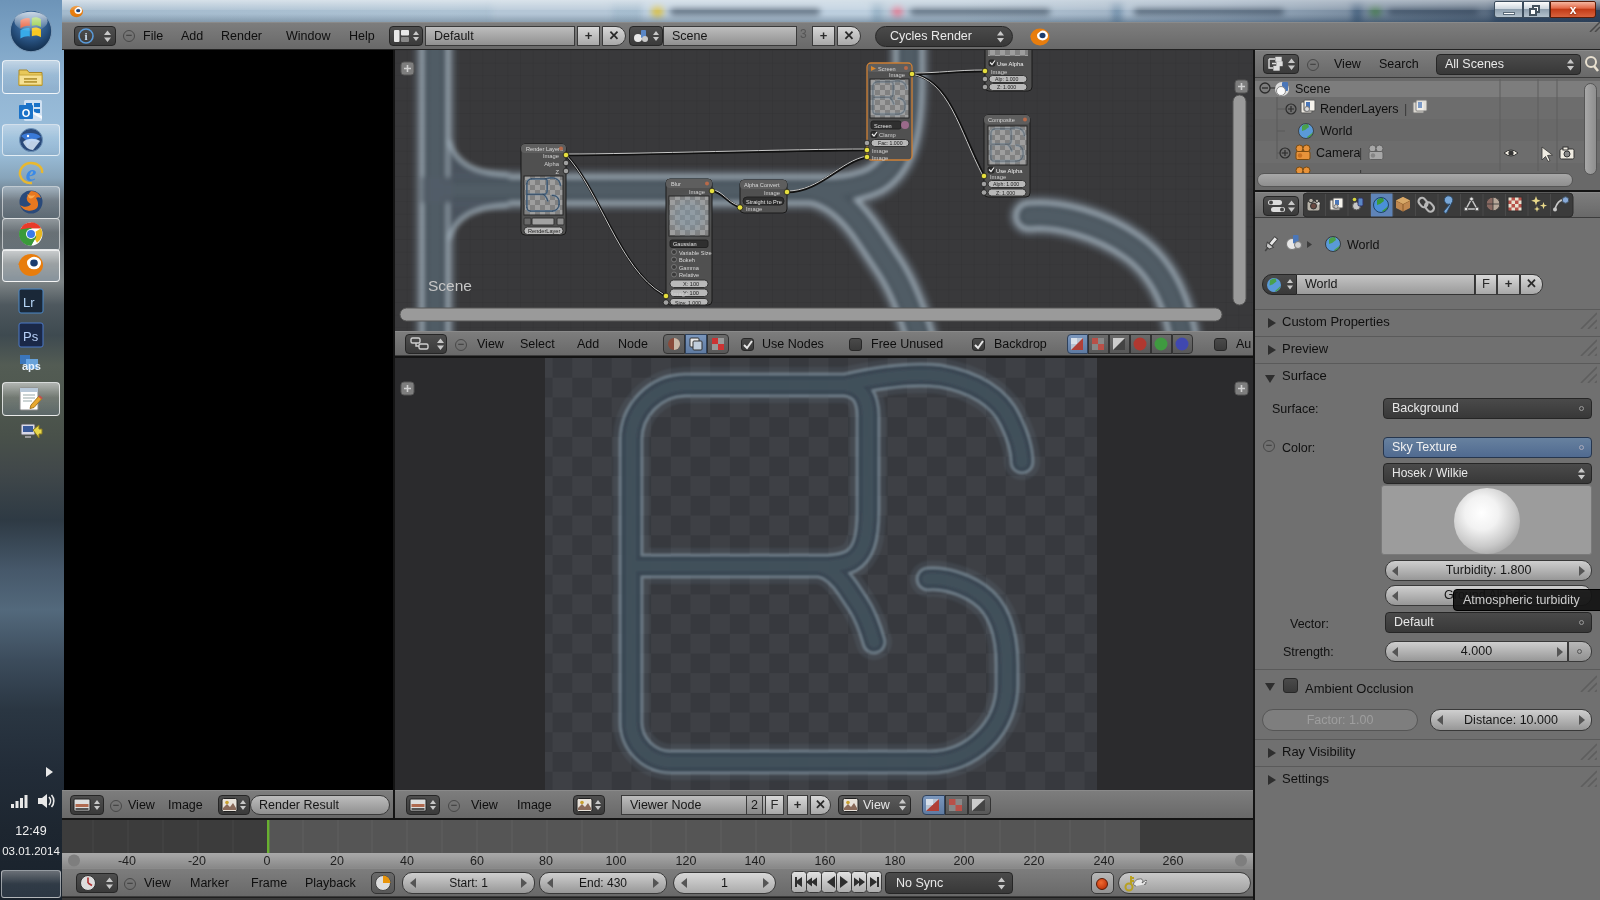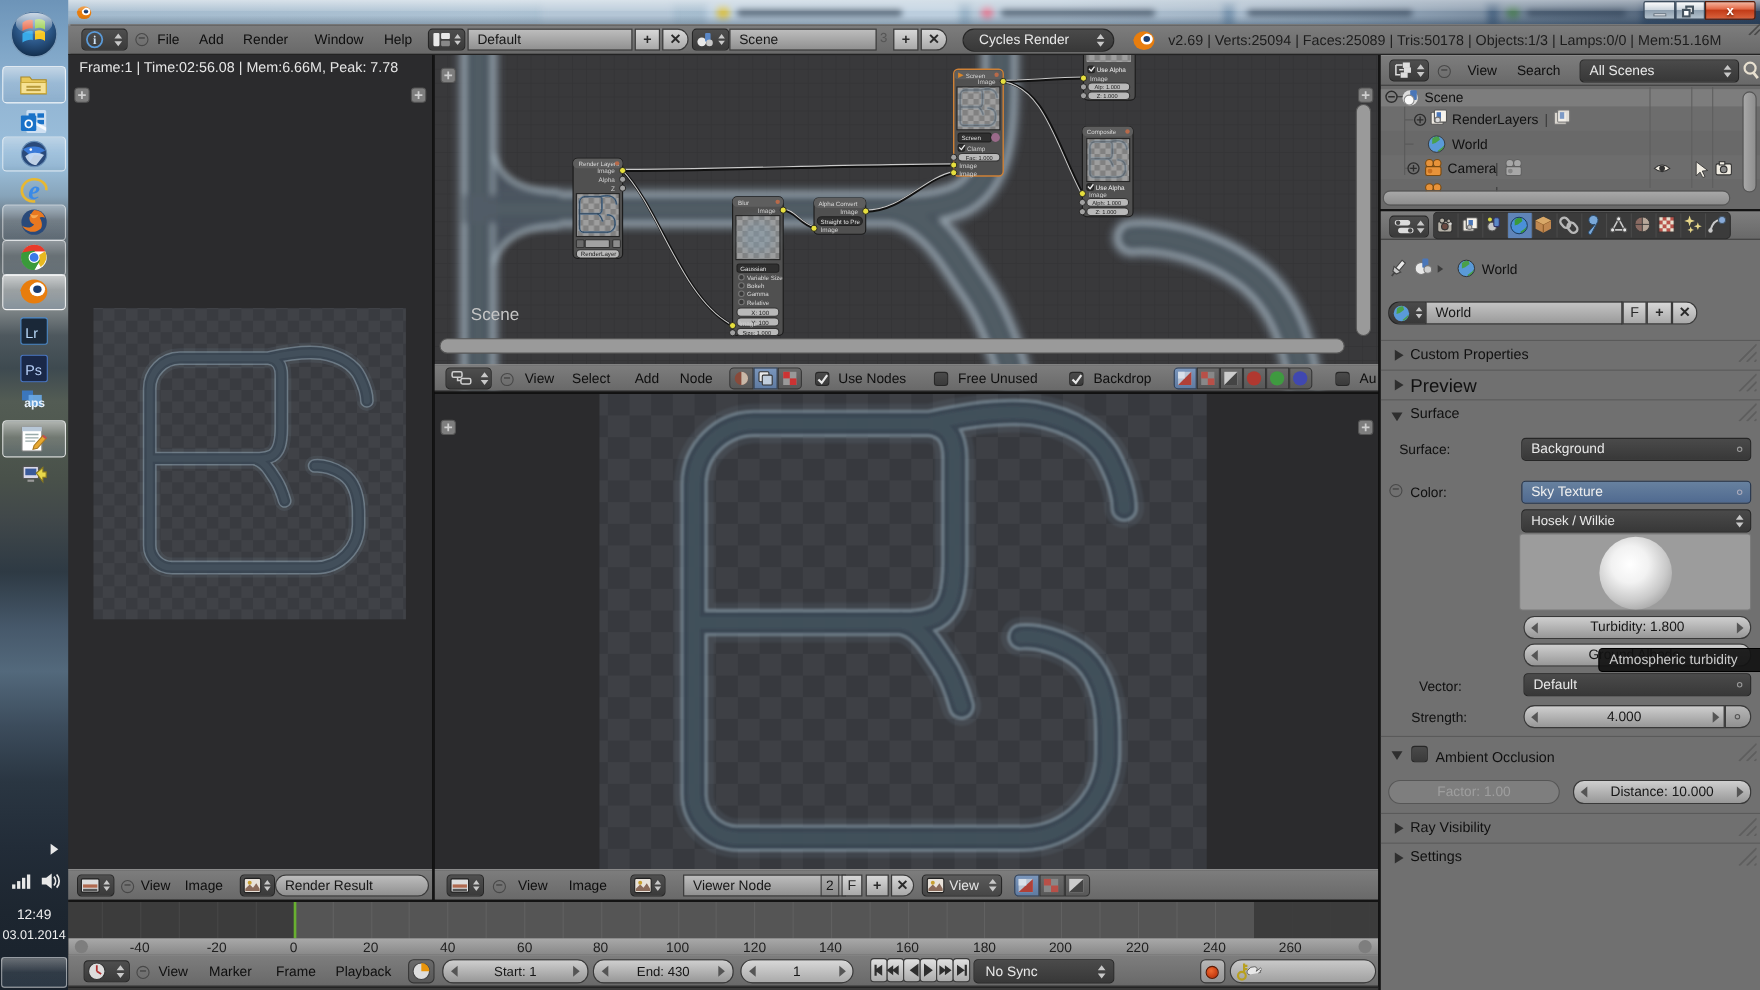--- a/index.html
+++ b/index.html
@@ -224,21 +224,20 @@
     <svg width="10" height="18" style="position:absolute;right:6px;top:1px">
           <path d="M1,7.5 l3.5,-4.5 l3.5,4.5 z M1,10 l3.5,4.5 l3.5,-4.5 z" fill="#c8c8c8"></path>
         </svg>
   </div>
   <svg width="22" height="20" viewBox="0 0 22 20" style="position:absolute;left:967px;top:4px">
     <ellipse cx="11" cy="10" rx="9.5" ry="8.5" fill="#e87d0d"></ellipse>
     <ellipse cx="13.5" cy="8.5" rx="5.5" ry="5" fill="#fff"></ellipse>
     <ellipse cx="13.5" cy="8.5" rx="3" ry="2.7" fill="#1b3c6e"></ellipse>
     <path d="M1,10 C3,5 8,2 13,3 L8,7 Z" fill="#e87d0d"></path>
   </svg>
-  <div class="abs" style="left:1000px;top:1px;color:#1c1c1c;font-size:13px;line-height:26px;white-space:nowrap">v2.69 | Verts:25094 | Faces:25089 | Tris:50178 | Objects:1/3 | Lamps:0/0 | Mem:51.16M</div>
 </div>
 
 <div class="abs" id="nodeed" style="left:395px;top:50px;width:858px;height:306px;background:#39393b;overflow:hidden">
 <svg width="858" height="306" viewBox="0 0 858 306">
 <defs>
   <path id="rgp" d="M16,70 L16,352 M70,15 A55,55 0 0 0 16,70 M70,15 L230,15 M16,352 A40,40 0 0 0 56,392 M56,392 L315,392 M315,392 A77,77 0 0 0 392,315 M392,315 L392,295 C392,262 383,237 364,224 C349,213.5 328,207.5 313,209 M20,196 L214,196 M204,196 C216,198 225,207 233,219 L243,234 C249,243 255,258 259,272 M230,15 C247,17 253,29 253,46 L253,140 C253,170 248,184 236,191 C229,194.5 222,195.5 214,196 M230,15 C265,7 300,3 325,6 C360,12 385,28 395,50 C403,66 407,80 407,92" fill="none"></path>
   <g id="rgtube">
     <use href="#rgp" stroke="#7d93a6" stroke-width="36" opacity="0.12" stroke-linecap="round"></use>
     <use href="#rgp" stroke="#93a9ba" stroke-width="25" opacity="0.5" stroke-linecap="round"></use>
     <use href="#rgp" stroke="#303c48" stroke-width="19.5" opacity="0.82" stroke-linecap="round"></use>
@@ -551,37 +550,20 @@
       </div>
   <div class="tgl" style="left:777px;width:21px;border-radius:0 4px 4px 0">
         <svg width="19" height="18">
           <circle cx="9" cy="9" r="6.5" fill="#4048b0"></circle>
         </svg>
       </div>
   <div class="chk" style="left:819px"></div>
   <div class="ctext" style="left:841px">Au</div>
 </div>
 
-<div class="abs" id="lefted" style="left:62px;top:50px;width:331px;height:740px;background:#2b2b2d;overflow:hidden">
-  <svg width="331" height="740" viewBox="0 0 331 740" style="position:absolute;left:0;top:0">
-    <rect x="23" y="230" width="284" height="283" fill="url(#pat10)"></rect>
-    <g transform="translate(66,268) scale(0.505)">
-          <use href="#rgtube"></use>
-        </g>
-    <g fill="#7e7e7e" stroke="#555" stroke-width="1">
-          <rect x="6" y="30" width="13" height="13" rx="3"></rect>
-          <rect x="312" y="30" width="13" height="13" rx="3"></rect>
-        </g>
-    <g stroke="#cfcfcf" stroke-width="1.6">
-          <path d="M12.5,33 v7 M9,36.5 h7"></path>
-          <path d="M318.5,33 v7 M315,36.5 h7"></path>
-        </g>
-  </svg>
-  <div class="abs" style="left:10px;top:3px;color:#e6e6e6;font-size:13px;white-space:nowrap">Frame:1 | Time:02:56.08 | Mem:6.66M, Peak: 7.78</div>
-</div>
 <div class="abs hdr" id="lefted-hdr" style="left:62px;top:790px;width:331px;height:29px">
   <div class="edbtn" style="left:8px;width:34px;top:4px">
     <svg width="32" height="18" viewBox="0 0 32 18">
           <rect x="3" y="3" width="16" height="12" rx="1" fill="#ddd" stroke="#222"></rect>
           <rect x="4.5" y="8" width="13" height="3" fill="#b06a50"></rect>
           <rect x="4.5" y="12" width="13" height="2" fill="#555"></rect>
           <path d="M23,8 l3,-4 l3,4 z M23,10 l3,4 l3,-4 z" fill="#c8c8c8"></path>
         </svg>
   </div>
   <div class="mino" style="left:48px;top:9px">−</div>
@@ -903,21 +885,21 @@
   <div class="abs sqbtn" style="left:220px;top:82px;width:22px;height:21px;font-weight:normal">F</div>
   <div class="abs sqbtn" style="left:242px;top:82px;width:23px;height:21px">+</div>
   <div class="abs sqbtn" style="left:265px;top:82px;width:23px;height:21px;border-radius:0 10px 10px 0">✕</div>
 
   <div class="abs" style="left:0;top:117px;width:345px;height:1px;background:#5a5a5a"></div>
   <div class="abs lbl" style="left:27px;top:122px;font-size:13px">Custom Properties</div>
   <svg width="12" height="12" style="position:absolute;left:11px;top:125px">
         <path d="M2,1 l8,5 -8,5 z" fill="#2e2e2e"></path>
       </svg>
   <div class="abs" style="left:0;top:144px;width:345px;height:1px;background:#5a5a5a"></div>
-  <div class="abs lbl" style="left:27px;top:149px;font-size:17px">Preview</div>
+  <div class="abs lbl" style="left:27px;top:149px;font-size:13px">Preview</div>
   <svg width="12" height="12" style="position:absolute;left:11px;top:152px">
         <path d="M2,1 l8,5 -8,5 z" fill="#2e2e2e"></path>
       </svg>
   <div class="abs" style="left:0;top:171px;width:345px;height:1px;background:#5a5a5a"></div>
   <div class="abs lbl" style="left:27px;top:176px;font-size:13px">Surface</div>
   <svg width="12" height="12" style="position:absolute;left:9px;top:181px">
         <path d="M1,2 l10,0 -5,8 z" fill="#2e2e2e"></path>
       </svg>
   <div class="abs lbl" style="left:17px;top:210px">Surface:</div>
   <div class="abs" style="left:128px;top:206px;width:209px;height:21px;background:linear-gradient(#4a4a4a,#383838);border:1px solid #262626;border-radius:4px;color:#e9e9e9;font-size:12.5px;line-height:19px;padding-left:8px">Background

